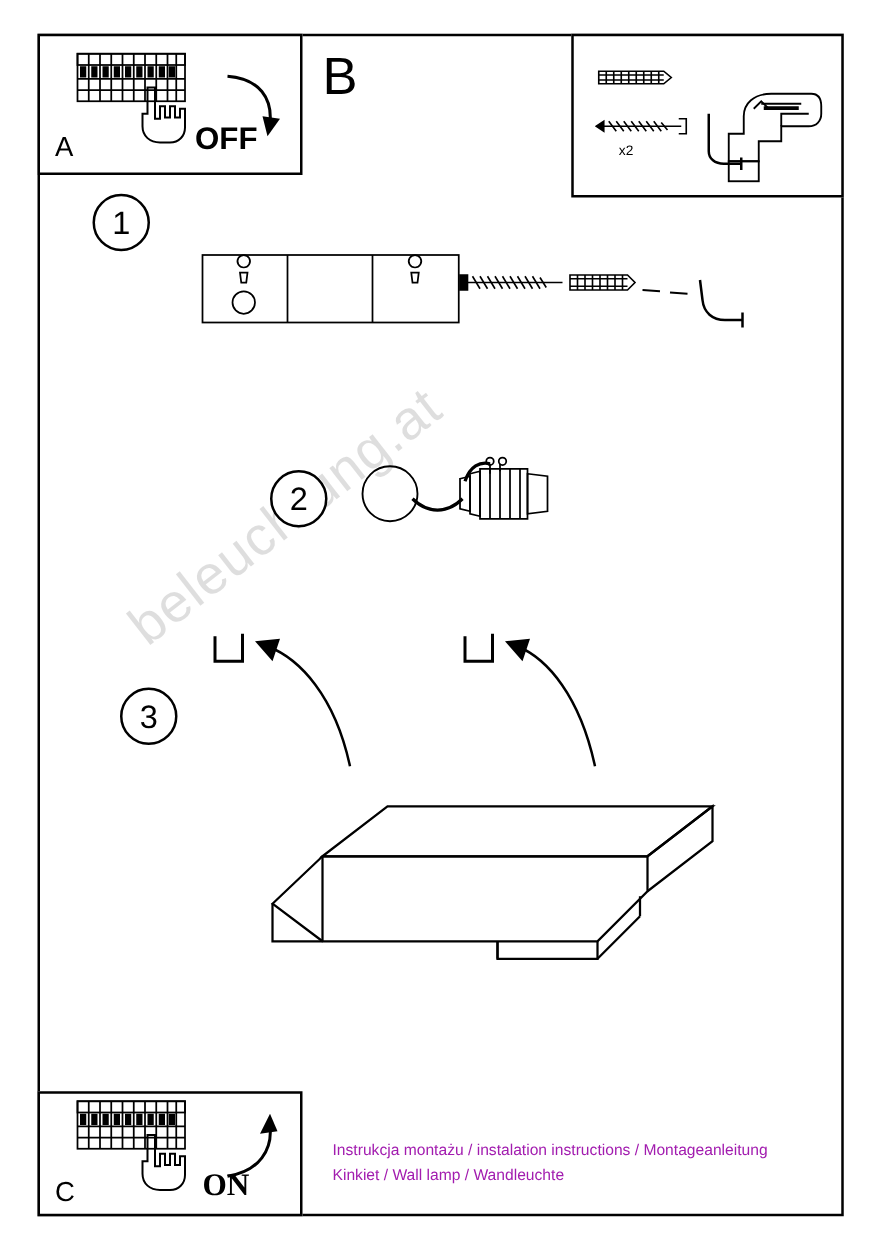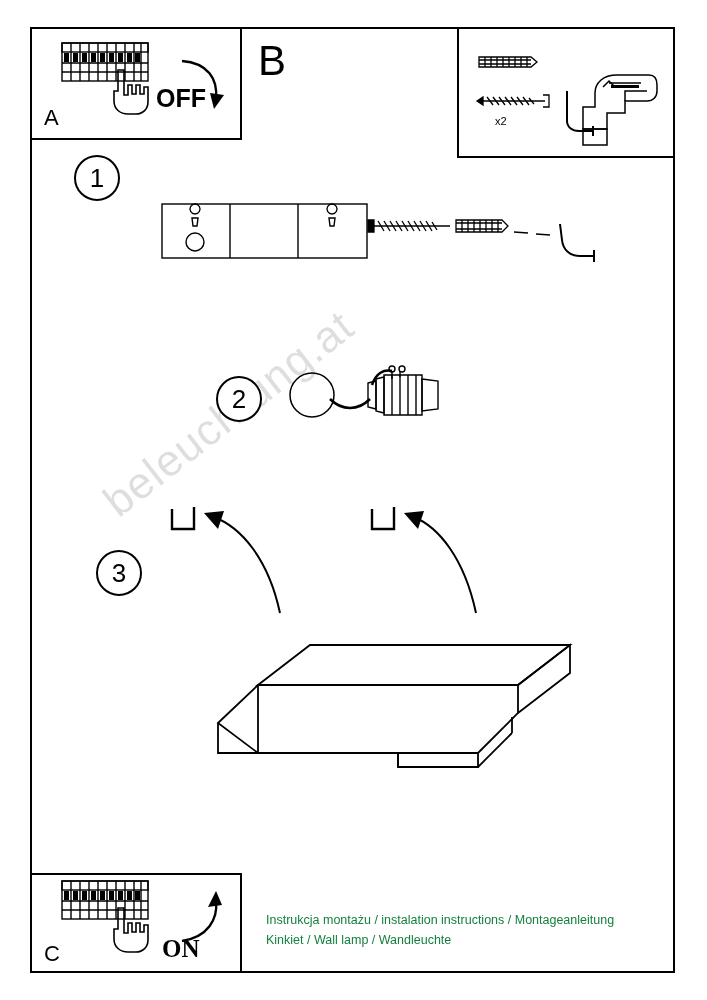--- a/index.html
+++ b/index.html
@@ -73,21 +73,21 @@
     color: #000;
     background: #fff;
   }
   .footer-text {
     position: absolute;
     left: 266px;
     top: 910px;
     width: 400px;
     font-size: 12.5px;
     line-height: 20px;
-    color: #15803d;
+    color: #a21caf;
   }
   .watermark {
     position: absolute;
     left: 150px;
     top: 330px;
     width: 400px;
     height: 320px;
     transform: rotate(-38deg);
     font-size: 44px;
     color: rgba(0,0,0,0.13);
@@ -142,21 +142,21 @@
       <g fill="none" stroke="#000" stroke-width="1.6">
         <path d="M86 41 L86 62 L82 62 L82 72 C82 80 88 85 96 85 L104 85 C111 85 116 80 116 73 L116 58 L112 58 L112 65 L108 65 L108 56 L104 56 L104 65 L100 65 L100 56 L96 56 L96 66 L92 66 L92 41 Z"></path>
       </g>
 
       <g fill="none" stroke="#000" stroke-width="2.4">
         <path d="M150 32 C176 34 186 50 184 70"></path>
       </g>
       <polygon points="178,64 192,66 182,80" fill="#000"></polygon>
     </svg>
     <div class="label-letter" style="left:12px; top:76px;">A</div>
-    <div class="label-off" style="left:124px; top:55px;">OFF</div>
+    <div class="label-off" style="left:124px; top:68px;">OFF</div>
   </div>
 
   <div class="label-big-b">B</div>
 
   <div class="box" id="panel-tools">
     <svg width="214" height="127" viewBox="0 0 214 127">
 
       <g fill="none" stroke="#000" stroke-width="1.3">
         <path d="M20 28 L72 28 L78 33 L72 38 L20 38 Z"></path>
         <line x1="26" y1="28" x2="26" y2="38"></line>

